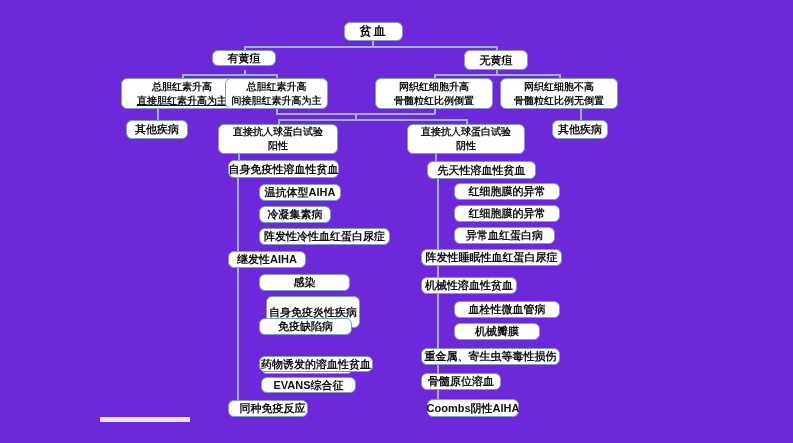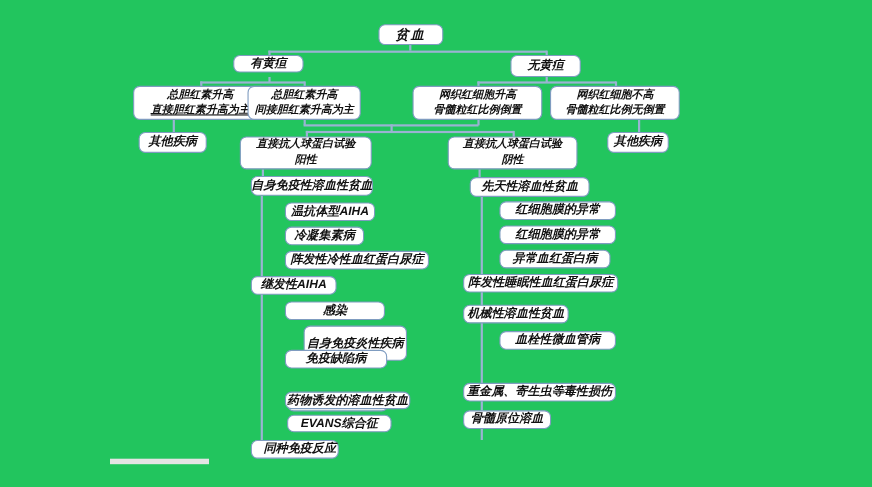--- a/index.html
+++ b/index.html
@@ -1,22 +1,21 @@
 <!DOCTYPE html>
 <html style="--box-border: #7f9cc0; --connector: #9ab3d2; --text-color: #111111; --artifact-gray: #e4e4e4;"><head>
 <meta charset="utf-8">
 <style>
   html,body{margin:0;padding:0;background:#ffffff;}
   #stage{
     position:relative;
     width:793px;height:443px;
-    background:#22c55e;
+    background:#6d28d9;
     font-family:"Liberation Sans", sans-serif;
     overflow:hidden;
-    font-style:italic;
   }
   .node{
     position:absolute;
     box-sizing:border-box;
     background:#ffffff;
     border:1.4px solid var(--box-border,#7f9cc0);
     border-radius:6px;
     color:var(--text-color,#111111);
     font-weight:bold;
     font-size:11px;
@@ -161,48 +160,54 @@
       <span>阵发性睡眠性血红蛋白尿症</span>
     </div>
 
   <div class="node" style="left:259px;top:274px;width:91px;height:17px;">
       <span>感染</span>
     </div>
   <div class="node" style="left:421px;top:277px;width:96px;height:17px;text-align:right;">
       <span>机械性溶血性贫血</span>
     </div>
 
-  <div class="node" style="left:276px;top:296px;width:94px;height:32px;">
+  <div class="node" style="left:266px;top:296px;width:94px;height:32px;">
       <span>自身免疫炎性疾病</span>
     </div>
   <div class="node" style="left:454px;top:301px;width:106px;height:17px;text-align:center;">
       <span>血栓性微血管病</span>
     </div>
 
   <div class="node" style="left:259px;top:318px;width:93px;height:17px;">
       <span>免疫缺陷病</span>
     </div>
+  <div class="node" style="left:454px;top:323px;width:86px;height:17px;">
+      <span>机械瓣膜</span>
+    </div>
 
   <div class="node" style="left:261px;top:338px;width:92px;height:16px;margin-top:20px;">
       <span>恶性肿瘤</span>
     </div>
   <div class="node" style="left:421px;top:348px;width:139px;height:17px;">
       <span>重金属、寄生虫等毒性损伤</span>
     </div>
 
   <div class="node" style="left:259px;top:356px;width:114px;height:16px;">
       <span>药物诱发的溶血性贫血</span>
     </div>
   <div class="node" style="left:421px;top:373px;width:80px;height:17px;">
       <span>骨髓原位溶血</span>
     </div>
 
   <div class="node" style="left:261px;top:377px;width:95px;height:16px;">
       <span>EVANS综合征</span>
     </div>
+  <div class="node" style="left:427px;top:399px;width:92px;height:18px;">
+      <span>Coombs阴性AIHA</span>
+    </div>
 
   <div class="node" style="left:228px;top:400px;width:80px;height:17px;padding-left:12px;">
       <span>同种免疫反应</span>
     </div>
 
   <div class="artifact" style="left:100px;top:417px;width:90px;height:5px;"></div>
 
 </div>
 
 </body></html>

